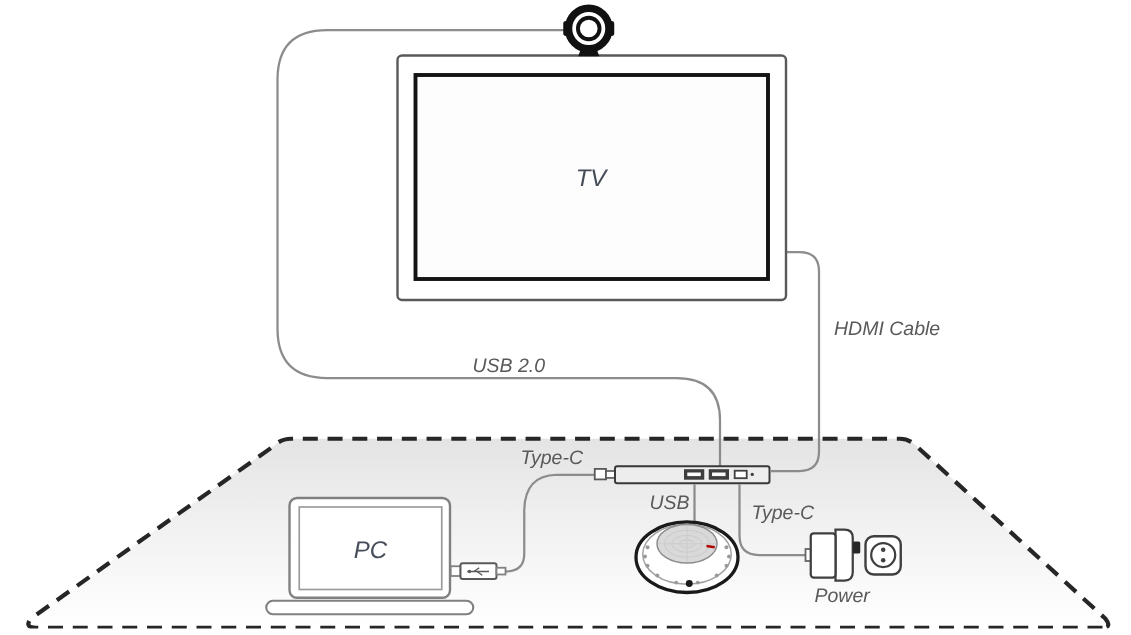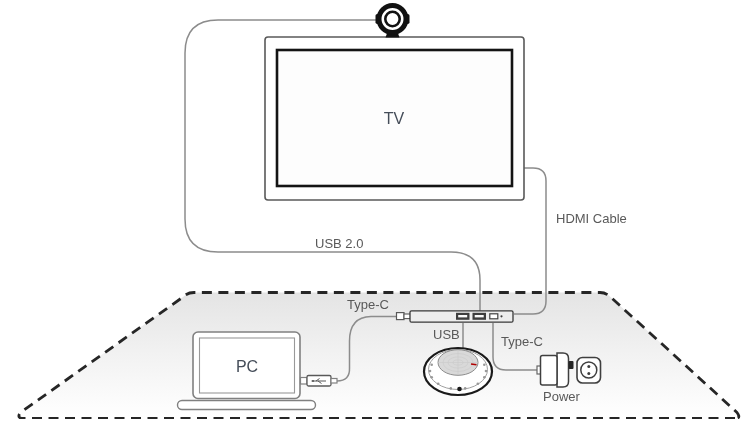--- a/index.html
+++ b/index.html
@@ -1,16 +1,16 @@
 <!DOCTYPE html>
 <html><head>
 <meta charset="utf-8">
 <style>
   html,body{margin:0;padding:0;background:#ffffff;}
-  .canvas{width:754px;height:419px;position:relative;overflow:hidden;}
+  .canvas{width:754px;height:419px;position:relative;overflow:hidden;font-style:italic;}
   text{font-family:"Liberation Sans","DejaVu Sans",sans-serif;}
   .lbl{fill:#595959;font-size:13px;}
   .dev{fill:#454d59;font-size:16px;}
 </style>
 </head>
 <body>
 
 <div class="canvas">
 <svg width="754" height="423" viewBox="0 0 754 423" xmlns="http://www.w3.org/2000/svg">
   <defs>

